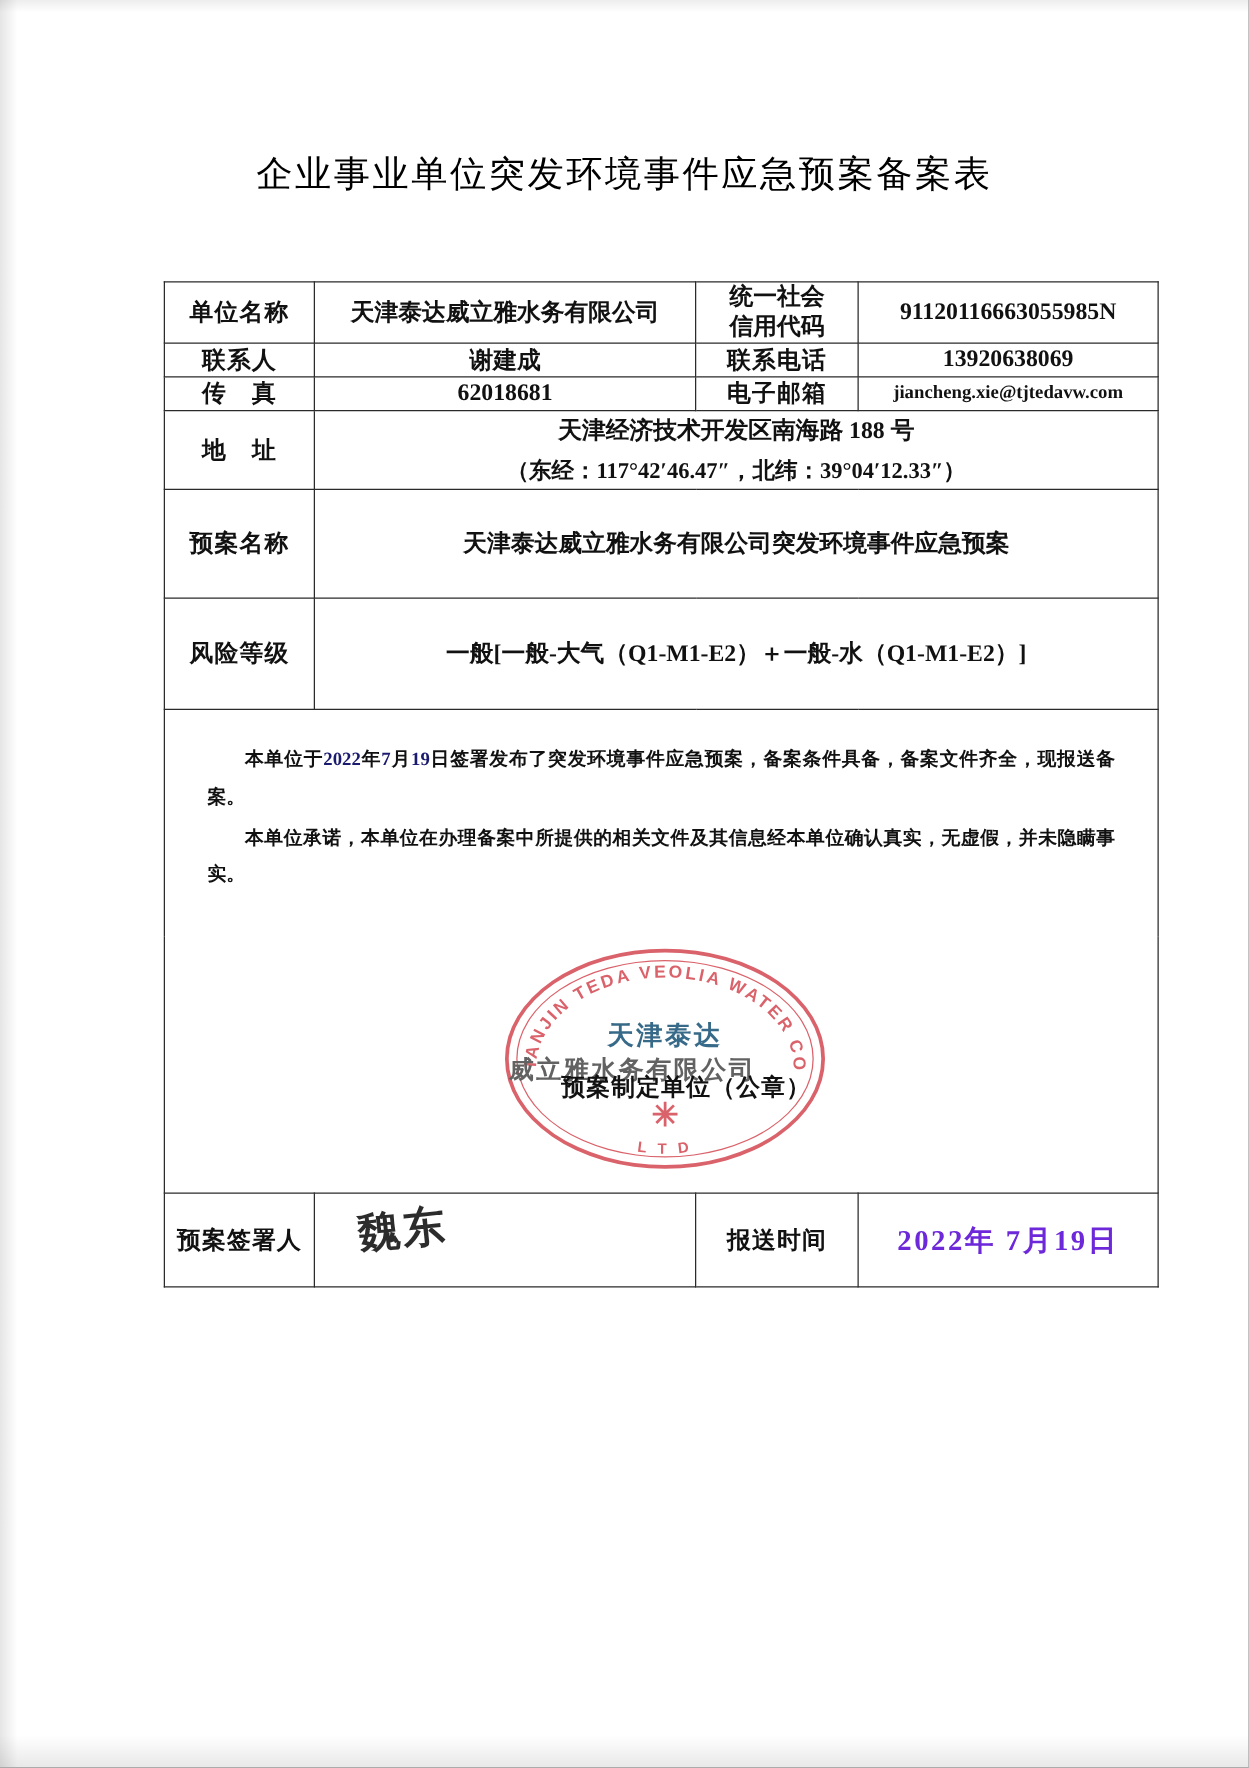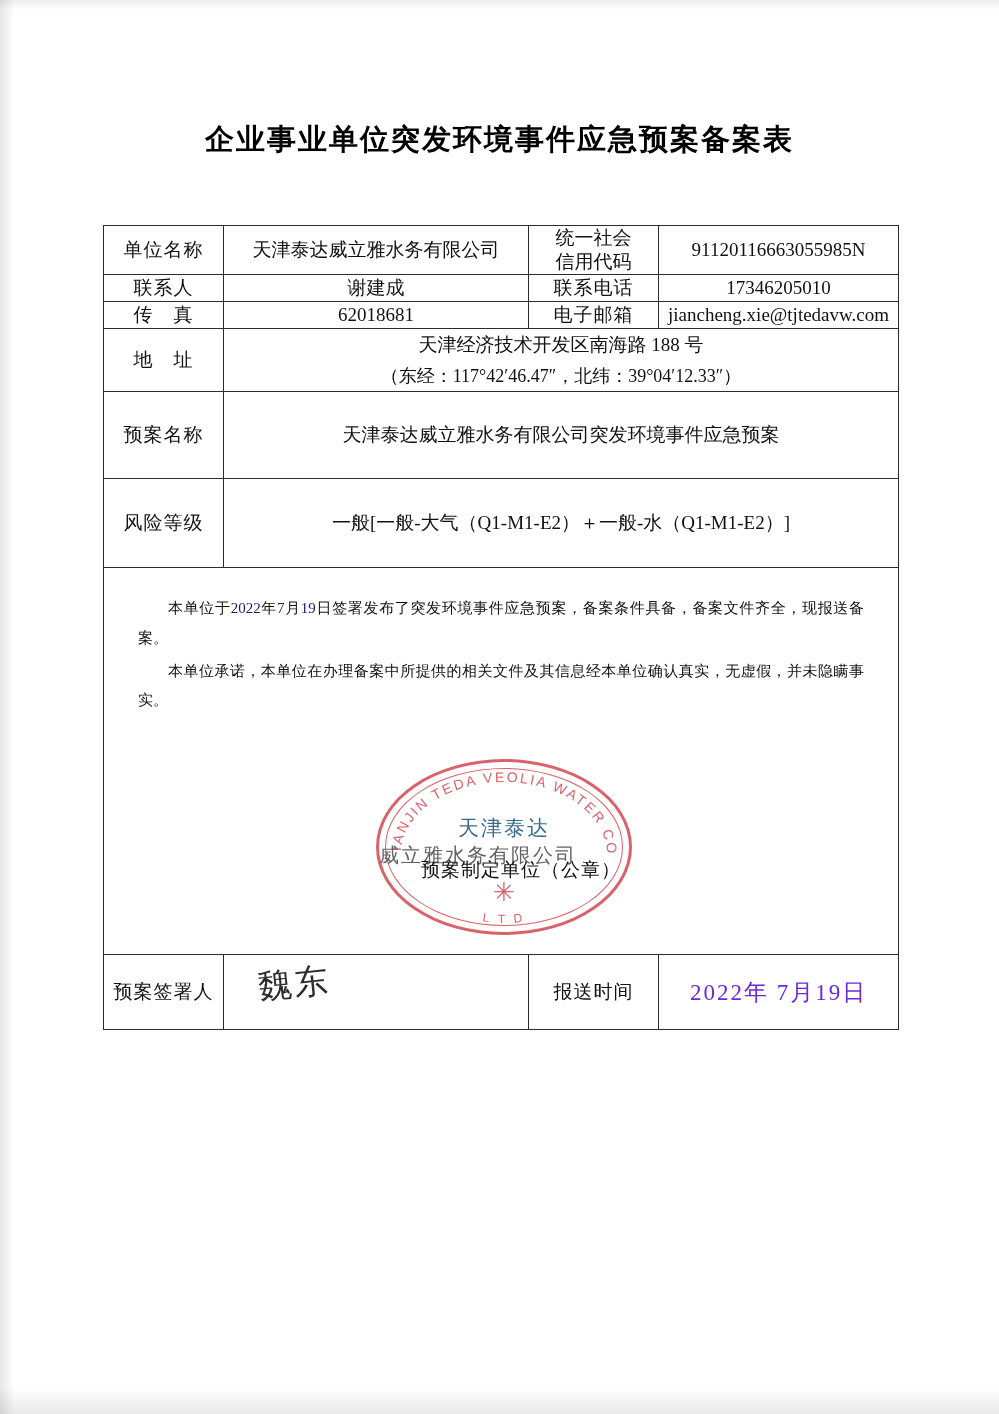--- a/index.html
+++ b/index.html
@@ -33,33 +33,34 @@
     background: linear-gradient(to top, rgba(0,0,0,0.09), rgba(0,0,0,0));
     pointer-events: none;
   }
   .doc-title {
     position: absolute;
     top: 120px;
     left: 0;
     width: 100%;
     text-align: center;
     font-family: "Liberation Sans", "DejaVu Sans", sans-serif;
-    font-weight: bold;
+    font-weight: normal;
     font-size: 29px;
     letter-spacing: 2px;
     color: #000;
   }
 
   table.form {
     position: absolute;
-    left: 103px;
+    left: 131px;
     top: 225px;
     width: 795px;
     border-collapse: collapse;
     table-layout: fixed;
+    font-weight: bold;
   }
   table.form td {
     border: 1px solid #2b2b2b;
     padding: 0;
     vertical-align: middle;
     font-size: 19px;
   }
   .lbl {
     text-align: center;
     font-size: 19px;
@@ -214,27 +215,27 @@
         <td class="two-line">
           <div>统一社会</div>
           <div>信用代码</div>
         </td>
         <td class="val">91120116663055985N</td>
       </tr>
       <tr>
         <td class="lbl">联系人</td>
         <td class="val">谢建成</td>
         <td class="lbl">联系电话</td>
-        <td class="val">17346205010</td>
+        <td class="val">13920638069</td>
       </tr>
       <tr>
         <td class="lbl">传　真</td>
         <td class="val">62018681</td>
         <td class="lbl">电子邮箱</td>
-        <td class="val" style="font-size:19px">jiancheng.xie@tjtedavw.com</td>
+        <td class="val" style="font-size:15px">jiancheng.xie@tjtedavw.com</td>
       </tr>
       <tr>
         <td class="lbl">地　址</td>
         <td class="addr-block" colspan="3">
           <div>天津经济技术开发区南海路 188 号</div>
           <div class="addr-coord">（东经：117°42′46.47″，北纬：39°04′12.33″）</div>
         </td>
       </tr>
       <tr>
         <td class="lbl" style="height:86px">预案名称</td>

